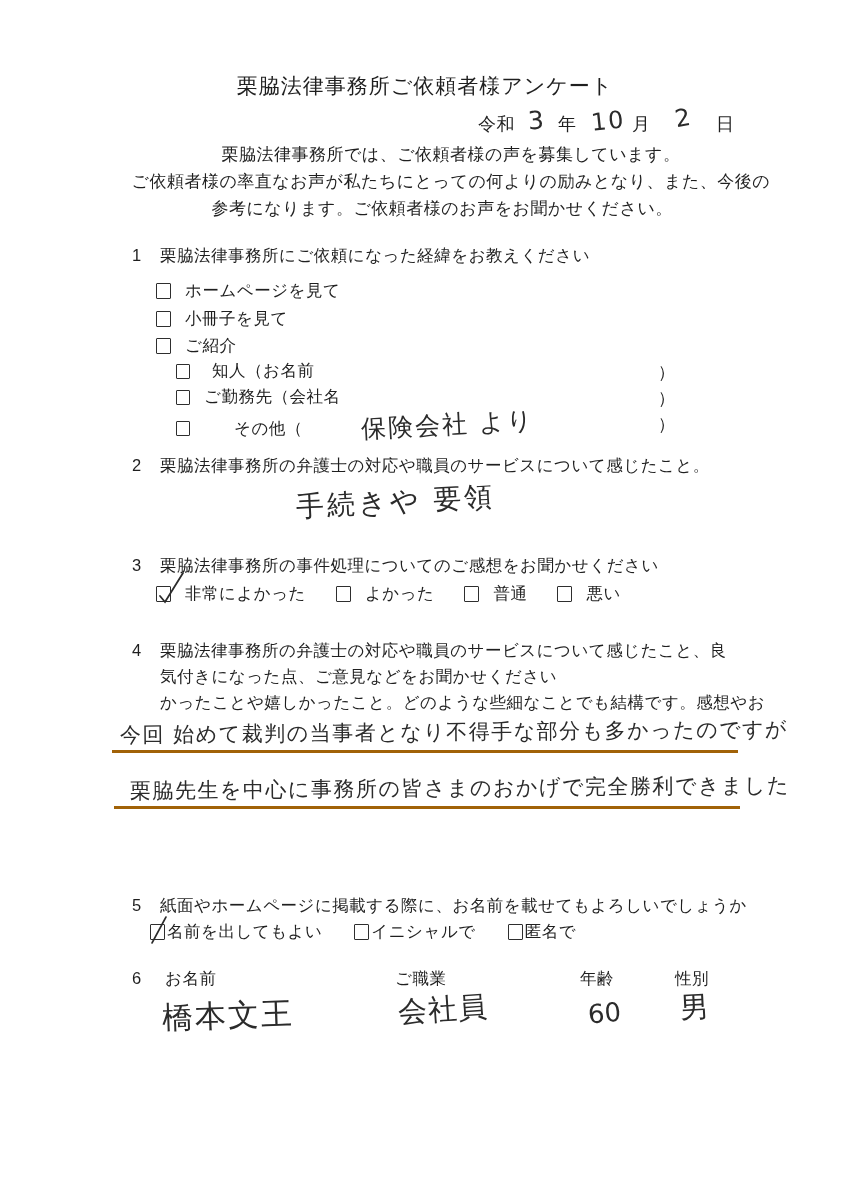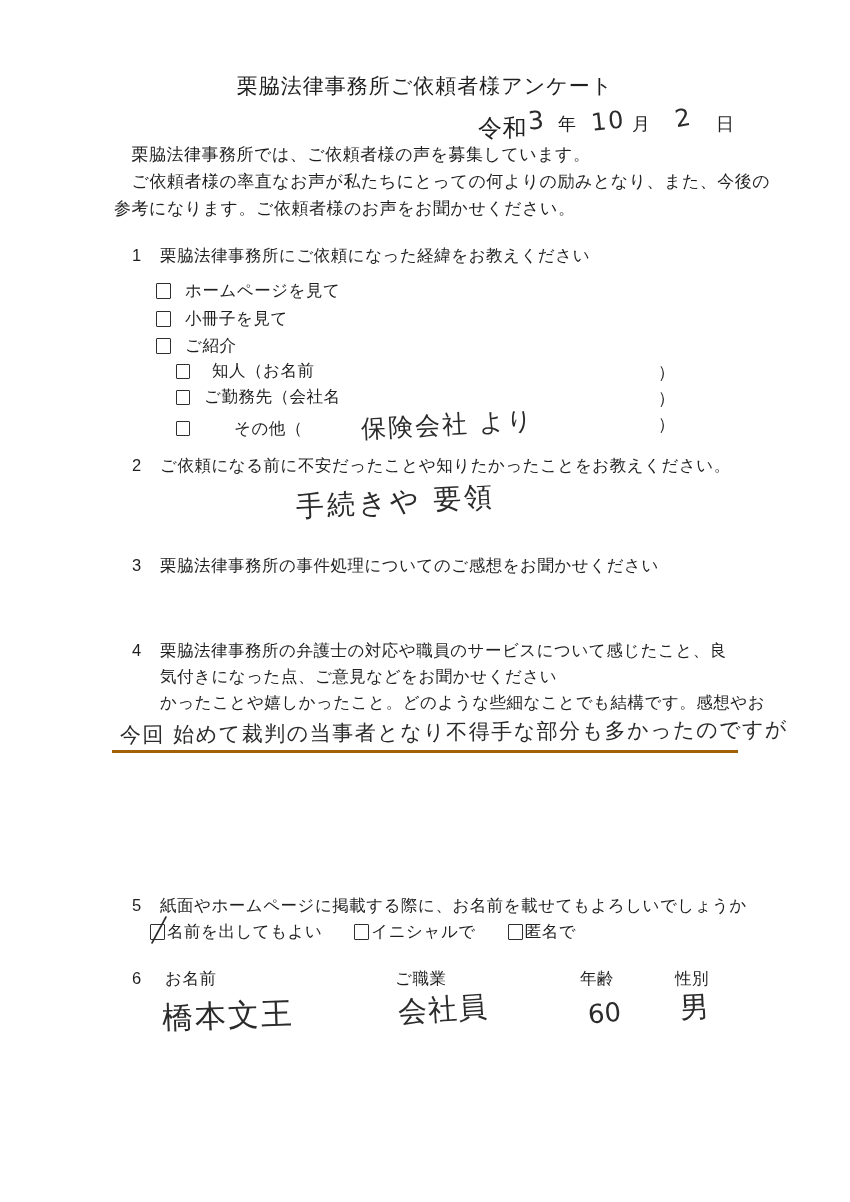--- a/index.html
+++ b/index.html
@@ -31,30 +31,30 @@
   .paren { position:absolute; font-size:17px; }
 </style>
 </head>
 <body>
 
 <div class="page">
 
   <div class="abs title" style="top:72px; left:0;">栗脇法律事務所ご依頼者様アンケート</div>
 
   <div class="abs" style="top:106px; left:478px; width:280px; height:36px;">
-    <span class="print abs" style="left:0; top:6px; font-size:24px;font-family:Liberation Mono, monospace;">令和</span>
+    <span class="print abs" style="left:0; top:6px; font-size:18px;font-family:Liberation Mono, monospace;">令和</span>
     <span class="hand abs" style="left:50px; top:0; font-size:25px; transform:rotate(-4deg);">3</span>
     <span class="print abs" style="left:80px; top:6px; font-size:18px;">年</span>
     <span class="hand abs" style="left:113px; top:1px; font-size:24px; transform:rotate(-6deg); letter-spacing:2px;">10</span>
     <span class="print abs" style="left:154px; top:6px; font-size:18px;">月</span>
     <span class="hand abs" style="left:197px; top:-2px; font-size:24px; transform:rotate(-10deg);">2</span>
     <span class="print abs" style="left:238px; top:6px; font-size:18px;">日</span>
   </div>
 
-  <div class="abs intro" style="top:141px; left:114px;">
+  <div class="abs intro" style="top:141px; left:114px;text-align:center;">
     <div>　栗脇法律事務所では、ご依頼者様の声を募集しています。</div>
     <div>　ご依頼者様の率直なお声が私たちにとっての何よりの励みとなり、また、今後の</div>
     <div>参考になります。ご依頼者様のお声をお聞かせください。</div>
   </div>
 
   <div class="abs print" style="top:245px; left:132px;">
     <span class="qnum">1</span><span>栗脇法律事務所にご依頼になった経緯をお教えください</span>
   </div>
   <div class="abs optrow print" style="top:280px; left:156px;">
     <span class="cb"></span>
@@ -79,35 +79,60 @@
     <span class="paren" style="left:482px; top:1px;">）</span>
   </div>
   <div class="abs optrow print" style="top:412px; left:176px; width:500px;gap:30px;">
     <span class="cb" style="width:14px;height:15px;"></span>
     <span>その他（</span>
     <span class="hand" style="font-size:25px; margin-left:28px; transform:rotate(-3deg); letter-spacing:2px; position:relative; top:-4px;">保険会社 より</span>
     <span class="paren" style="left:482px; top:1px;">）</span>
   </div>
 
   <div class="abs print" style="top:455px; left:132px;">
-    <span class="qnum">2</span><span>ご依頼になる前に不安だったことや知りたかったことをお教えください。</span>
+    <span class="qnum">2</span><span>栗脇法律事務所の弁護士の対応や職員のサービスについて感じたこと。</span>
   </div>
   <div class="abs hand" style="top:483px; left:296px; font-size:28px; letter-spacing:3px; transform:rotate(-3deg);">手続きや 要領</div>
 
   <div class="abs print" style="top:555px; left:132px;">
     <span class="qnum">3</span><span>栗脇法律事務所の事件処理についてのご感想をお聞かせください</span>
+  </div>
+  <div class="abs optrow print" style="top:583px; left:156px; column-gap:30px;">
+    <span class="opt">
+      <span class="cb" style="margin-right:14px;">
+        <svg width="32" height="36">
+          <polyline points="6,25 11,31 29,2" stroke="#2b2b2b" stroke-width="1.8" fill="none" stroke-linecap="round"></polyline>
+        </svg>
+      </span>
+      <span>非常によかった</span>
+    </span>
+    <span class="opt">
+      <span class="cb" style="margin-right:14px;"></span>
+      <span>よかった</span>
+    </span>
+    <span class="opt">
+      <span class="cb" style="margin-right:14px;"></span>
+      <span>普通</span>
+    </span>
+    <span class="opt">
+      <span class="cb" style="margin-right:14px;"></span>
+      <span>悪い</span>
+    </span>
   </div>
 
   <div class="abs print" style="top:637px; left:132px; line-height:26px;">
     <div><span class="qnum">4</span><span>栗脇法律事務所の弁護士の対応や職員のサービスについて感じたこと、良</span></div>
     <div style="padding-left:28px;">気付きになった点、ご意見などをお聞かせください</div>
     <div style="padding-left:28px;">かったことや嬉しかったこと。どのような些細なことでも結構です。感想やお</div>
   </div>
   <div class="abs ansline" style="top:712px; left:112px; width:626px; height:38px;">
     <span class="hand" style="font-size:21px; letter-spacing:1.5px; position:relative; left:8px; top:6px; display:inline-block; transform:rotate(-0.5deg);">今回 始めて裁判の当事者となり不得手な部分も多かったのですが</span>
+  </div>
+  <div class="abs ansline" style="top:766px; left:114px; width:626px; height:40px;">
+    <span class="hand" style="font-size:21px; letter-spacing:1.5px; position:relative; left:16px; top:8px; display:inline-block; transform:rotate(-0.5deg);">栗脇先生を中心に事務所の皆さまのおかげで完全勝利できました</span>
   </div>
 
   <div class="abs print" style="top:895px; left:132px;">
     <span class="qnum">5</span><span>紙面やホームページに掲載する際に、お名前を載せてもよろしいでしょうか</span>
   </div>
   <div class="abs optrow print" style="top:921px; left:150px; column-gap:32px;">
     <span class="opt">
       <span class="cb" style="margin-right:2px;">
         <svg width="26" height="36">
           <line x1="4" y1="34" x2="18" y2="8" stroke="#2b2b2b" stroke-width="1.6" stroke-linecap="round"></line>

